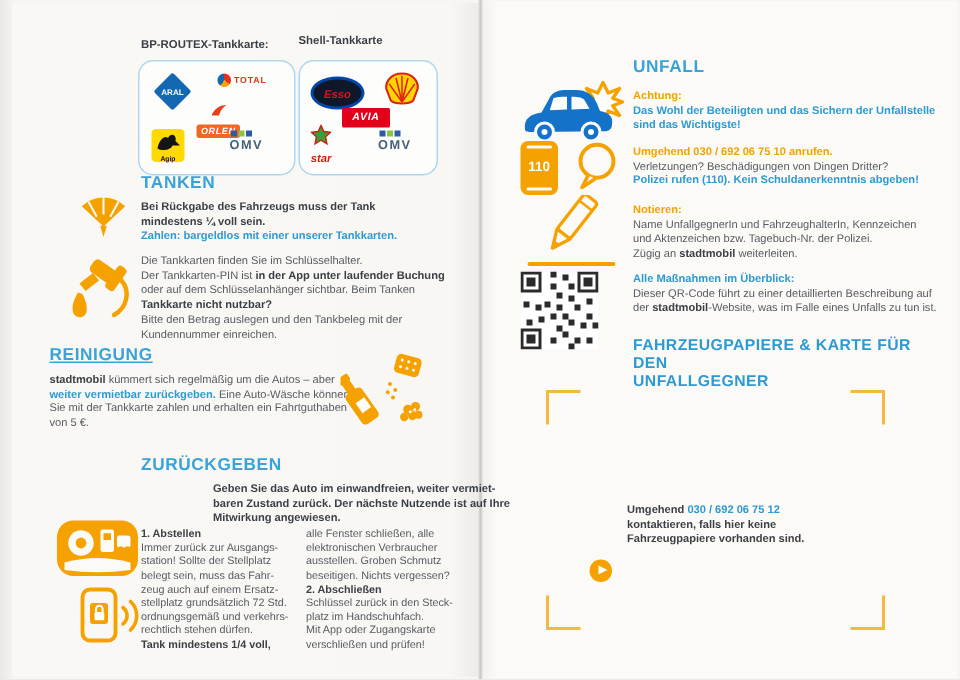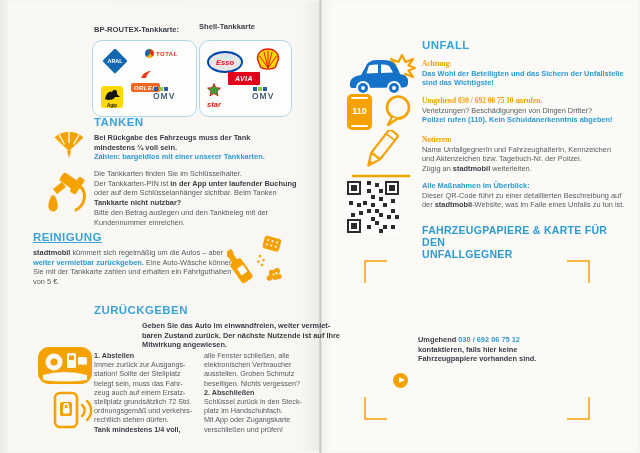--- a/index.html
+++ b/index.html
@@ -13,27 +13,27 @@
   .fold{position:absolute;left:319px;top:0;width:3px;height:453px;
     background:linear-gradient(90deg,#dedcd8,#c9c8c4,#eeede9);}
   .abs{position:absolute;}
   .h{font-size:11.5px;font-weight:600;color:#39a3d9;letter-spacing:.4px;}
   .h2{font-size:10.5px;font-weight:700;color:#2d9ad2;letter-spacing:.3px;line-height:12px;white-space:pre-line;}
   .lbl{font-size:7.6px;font-weight:700;color:#3a3f46;}
   .txt{font-size:7.4px;line-height:9.7px;color:#565b61;}
   .txt-s{font-size:7.2px;line-height:9.2px;color:#565b61;}
   .b{font-weight:700;color:#3a3f46;}
   .blu{font-weight:700;color:#2d9ad2;}
-  .org{font-weight:700;color:#f5a200;font-family:Liberation Serif, serif;}
+  .org{font-weight:700;color:#f5a200;}
   .pre{white-space:pre-line;}
   .card{position:absolute;border:1.5px solid #aed7ec;border-radius:10px;background:#fdfdfb;}
   .logo-omv .blocks{display:flex;gap:1px;margin:0 0 1px 1px;}
   .logo-omv .blocks span{width:4px;height:4px;display:inline-block;}
   .logo-omv .word{font-size:8.5px;font-weight:700;color:#46617a;letter-spacing:1px;line-height:8px;}
-  .esso{width:32px;height:18px;border:2px solid #0047ab;border-radius:50%;background:#e5e5e5;
+  .esso{width:32px;height:18px;border:2px solid #0047ab;border-radius:50%;background:#0f172a;
     display:flex;align-items:center;justify-content:center;font-style:italic;font-weight:700;
     font-size:7.5px;color:#e01020;}
   .avia{width:32px;height:13px;background:#e2001a;border-radius:1px;display:flex;align-items:center;
     justify-content:center;color:#fff;font-weight:700;font-style:italic;font-size:7px;letter-spacing:.5px;}
   .orlen-band{background:#f26522;border-radius:2px;color:#fff;font-weight:700;font-style:italic;
     font-size:6px;letter-spacing:.4px;padding:1.5px 3px;line-height:6px;}
   .agip{width:22px;height:22px;background:#ffd900;border-radius:3px;position:relative;}
   .agip .nm{position:absolute;bottom:0;width:100%;text-align:center;font-size:4.5px;font-weight:700;color:#111;line-height:5px;}
   .star-word{font-size:7.5px;font-weight:700;font-style:italic;color:#d02010;line-height:7px;}
   .total-word{font-size:5.8px;font-weight:700;color:#e63312;letter-spacing:.6px;}

